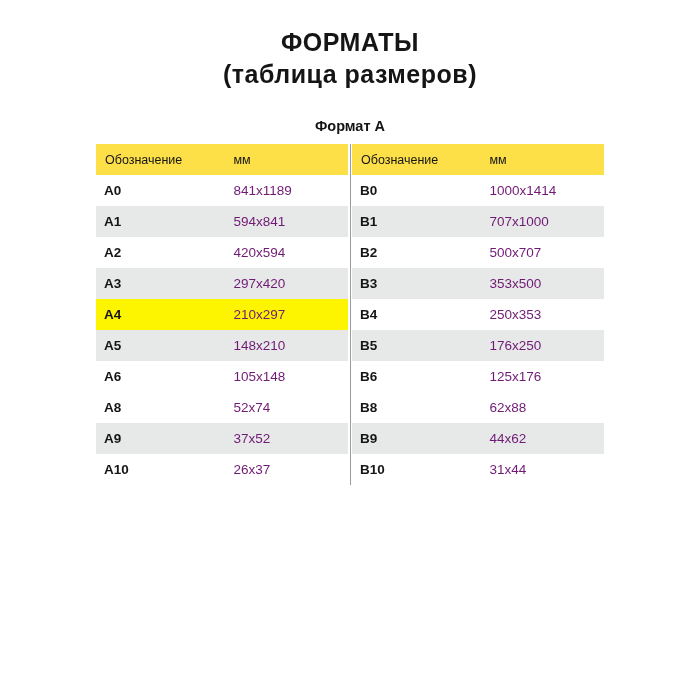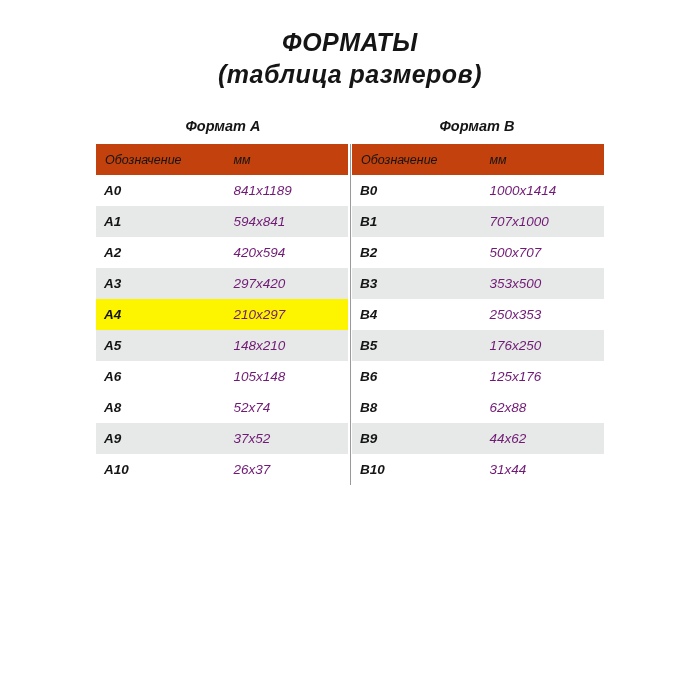--- a/index.html
+++ b/index.html
@@ -12,21 +12,20 @@
   body {
     font-family: "Liberation Sans", sans-serif;
     color: #1a1a1a;
   }
   .page {
     width: 700px;
     height: 700px;
     position: relative;
     box-sizing: border-box;
     padding: 26px 96px 0 96px;
-    font-style: italic;
   }
   .title {
     text-align: center;
     font-weight: bold;
     font-size: 25px;
     line-height: 32px;
     letter-spacing: 0.5px;
     color: #151515;
     margin: 0;
   }
@@ -76,21 +75,21 @@
     padding-left: 9px !important;
   }
   .hdr .code, .hdr .size {
     font-weight: normal;
     font-size: 12.5px;
     color: #151515;
   }
   .hdr .code { text-align: left; padding-left: 9px !important; }
   tr.shade td { background: #e7e8e8; }
   tr.plain td { background: #ffffff; }
-  tr.hdr td { background: #c2410c; }
+  tr.hdr td { background: #fde047; }
   td.highlight { background: #fdf500 !important; }
   
   td.divider {
     background: #ffffff !important;
     padding: 0 !important;
     position: relative;
   }
   td.divider::after {
     content: "";
     position: absolute;
@@ -106,21 +105,20 @@
 
 <div class="page">
 
   <h1 class="title">
     <span>ФОРМАТЫ</span>
     <span class="line2">(таблица размеров)</span>
   </h1>
 
   <div class="headers">
     <div class="col">Формат А</div>
-    <div class="col">Формат В</div>
   </div>
 
   <table class="fmt">
     <colgroup>
       <col class="c-code">
         <col class="c-size">
         <col class="c-gap">
         <col class="c-code">
         <col class="c-size">
     </colgroup>

